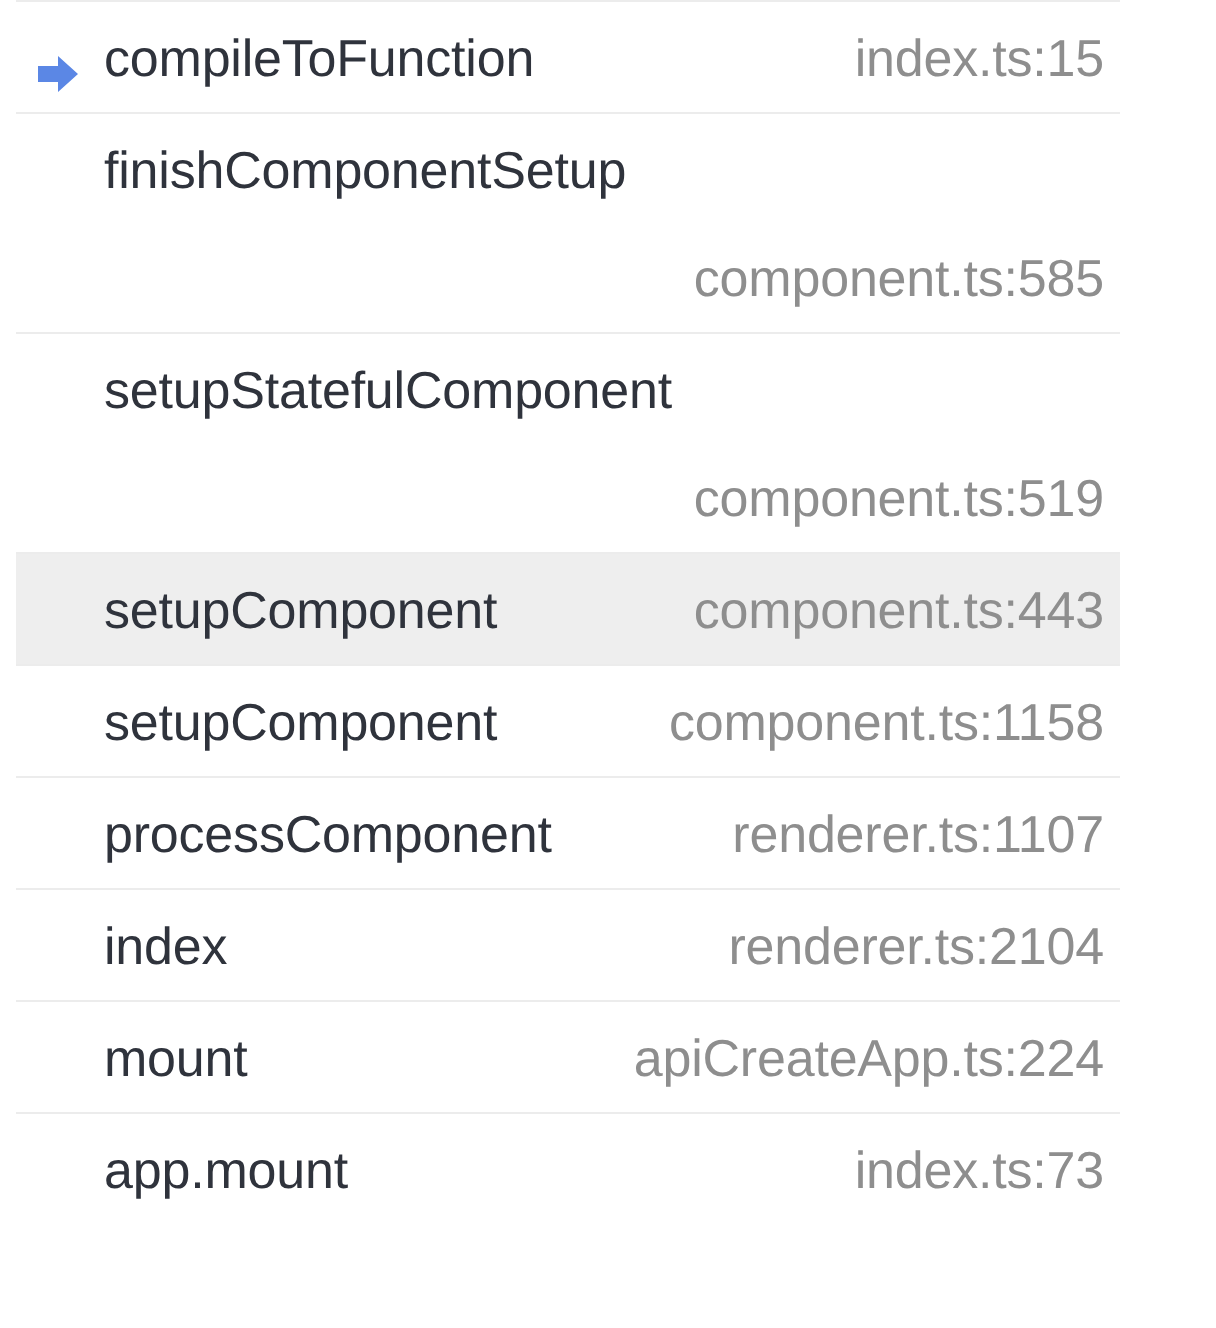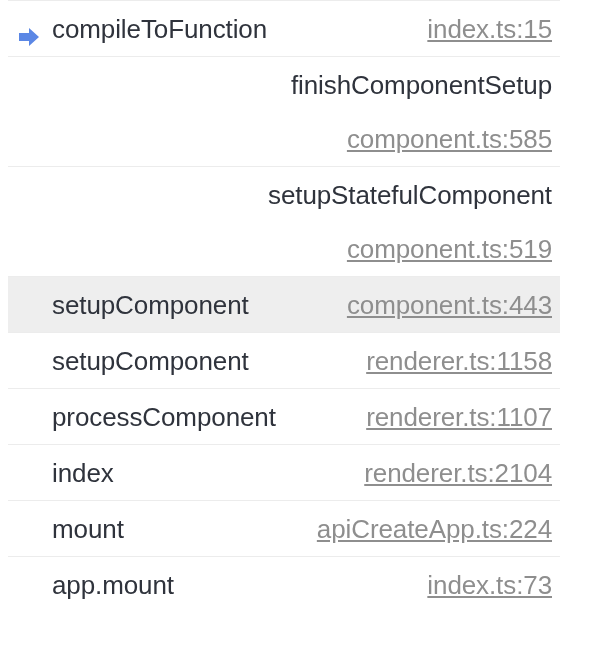--- a/index.html
+++ b/index.html
@@ -71,35 +71,33 @@
 
   .fn-location {
     font-size: 26px;
     line-height: 54px;
     color: #8e8e8e;
     letter-spacing: -0.1px;
     white-space: nowrap;
     flex: 0 1 auto;
     text-align: right;
     margin-left: auto;
-    text-decoration: underline;
   }
 
   
   .stack-row.is-wrapped {
     min-height: 108px;
   }
   .stack-row.is-wrapped .row-inner {
     display: block;
     min-height: 108px;
   }
   .stack-row.is-wrapped .fn-name {
     display: block;
     line-height: 54px;
-    text-align: right;
   }
   .stack-row.is-wrapped .fn-location {
     display: block;
     line-height: 54px;
     margin-left: 0;
   }
 
   
   .frame-marker {
     position: absolute;
@@ -144,21 +142,21 @@
       </li>
       <li class="stack-row is-highlighted">
         <span class="row-inner">
           <span class="fn-name">setupComponent</span>
           <span class="fn-location">component.ts:443</span>
         </span>
       </li>
       <li class="stack-row">
         <span class="row-inner">
           <span class="fn-name">setupComponent</span>
-          <span class="fn-location">renderer.ts:1158</span>
+          <span class="fn-location">component.ts:1158</span>
         </span>
       </li>
       <li class="stack-row">
         <span class="row-inner">
           <span class="fn-name">processComponent</span>
           <span class="fn-location">renderer.ts:1107</span>
         </span>
       </li>
       <li class="stack-row">
         <span class="row-inner">

